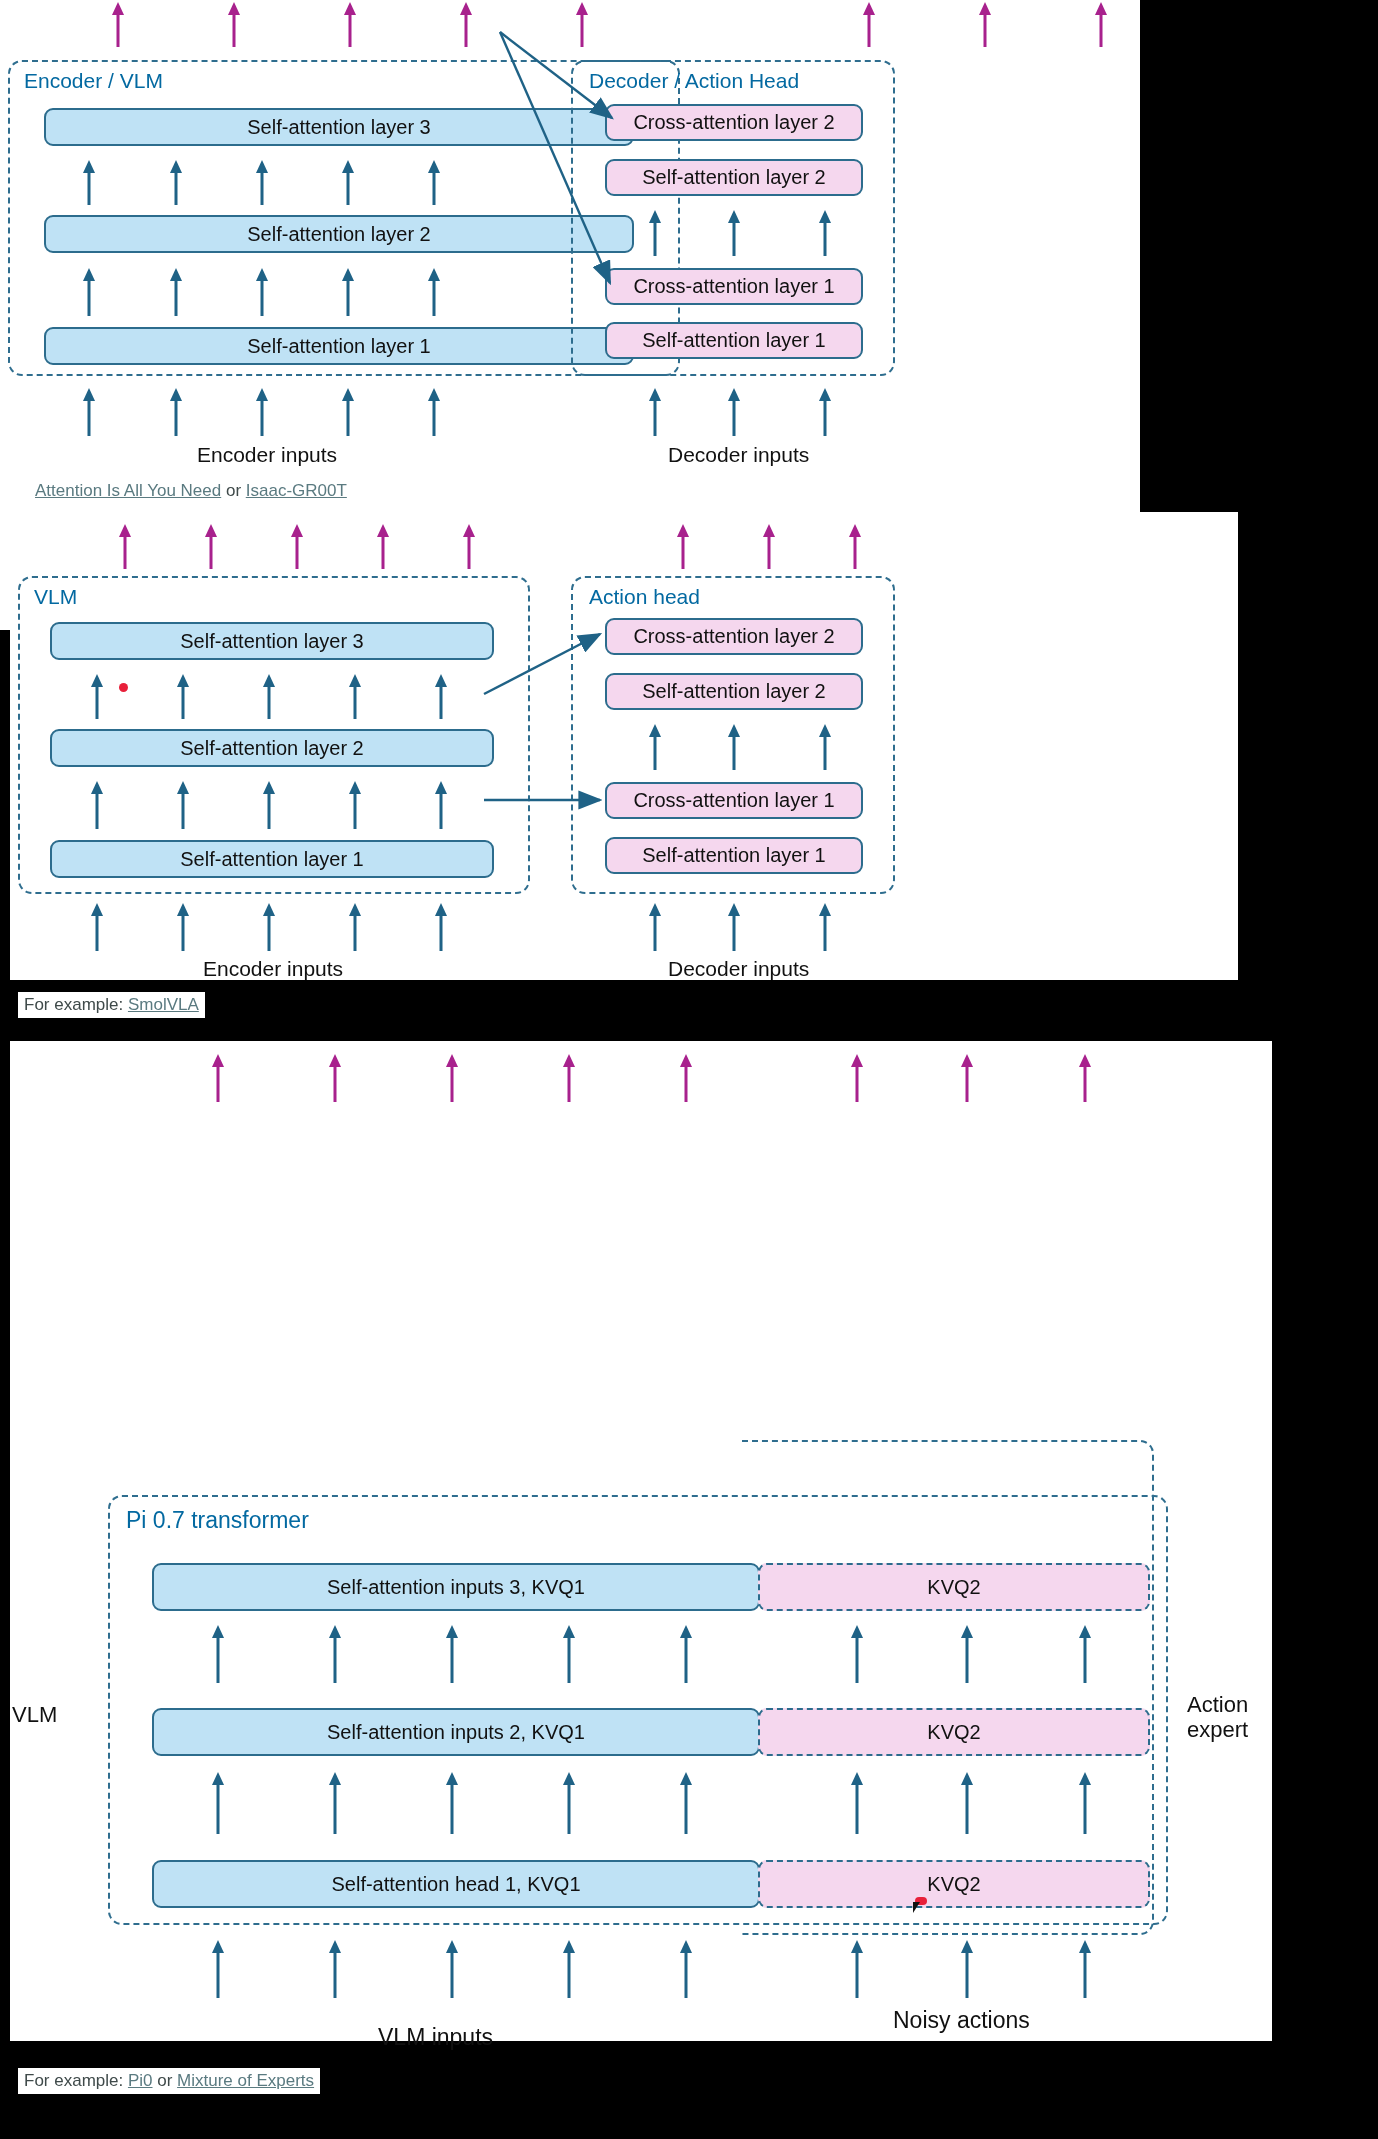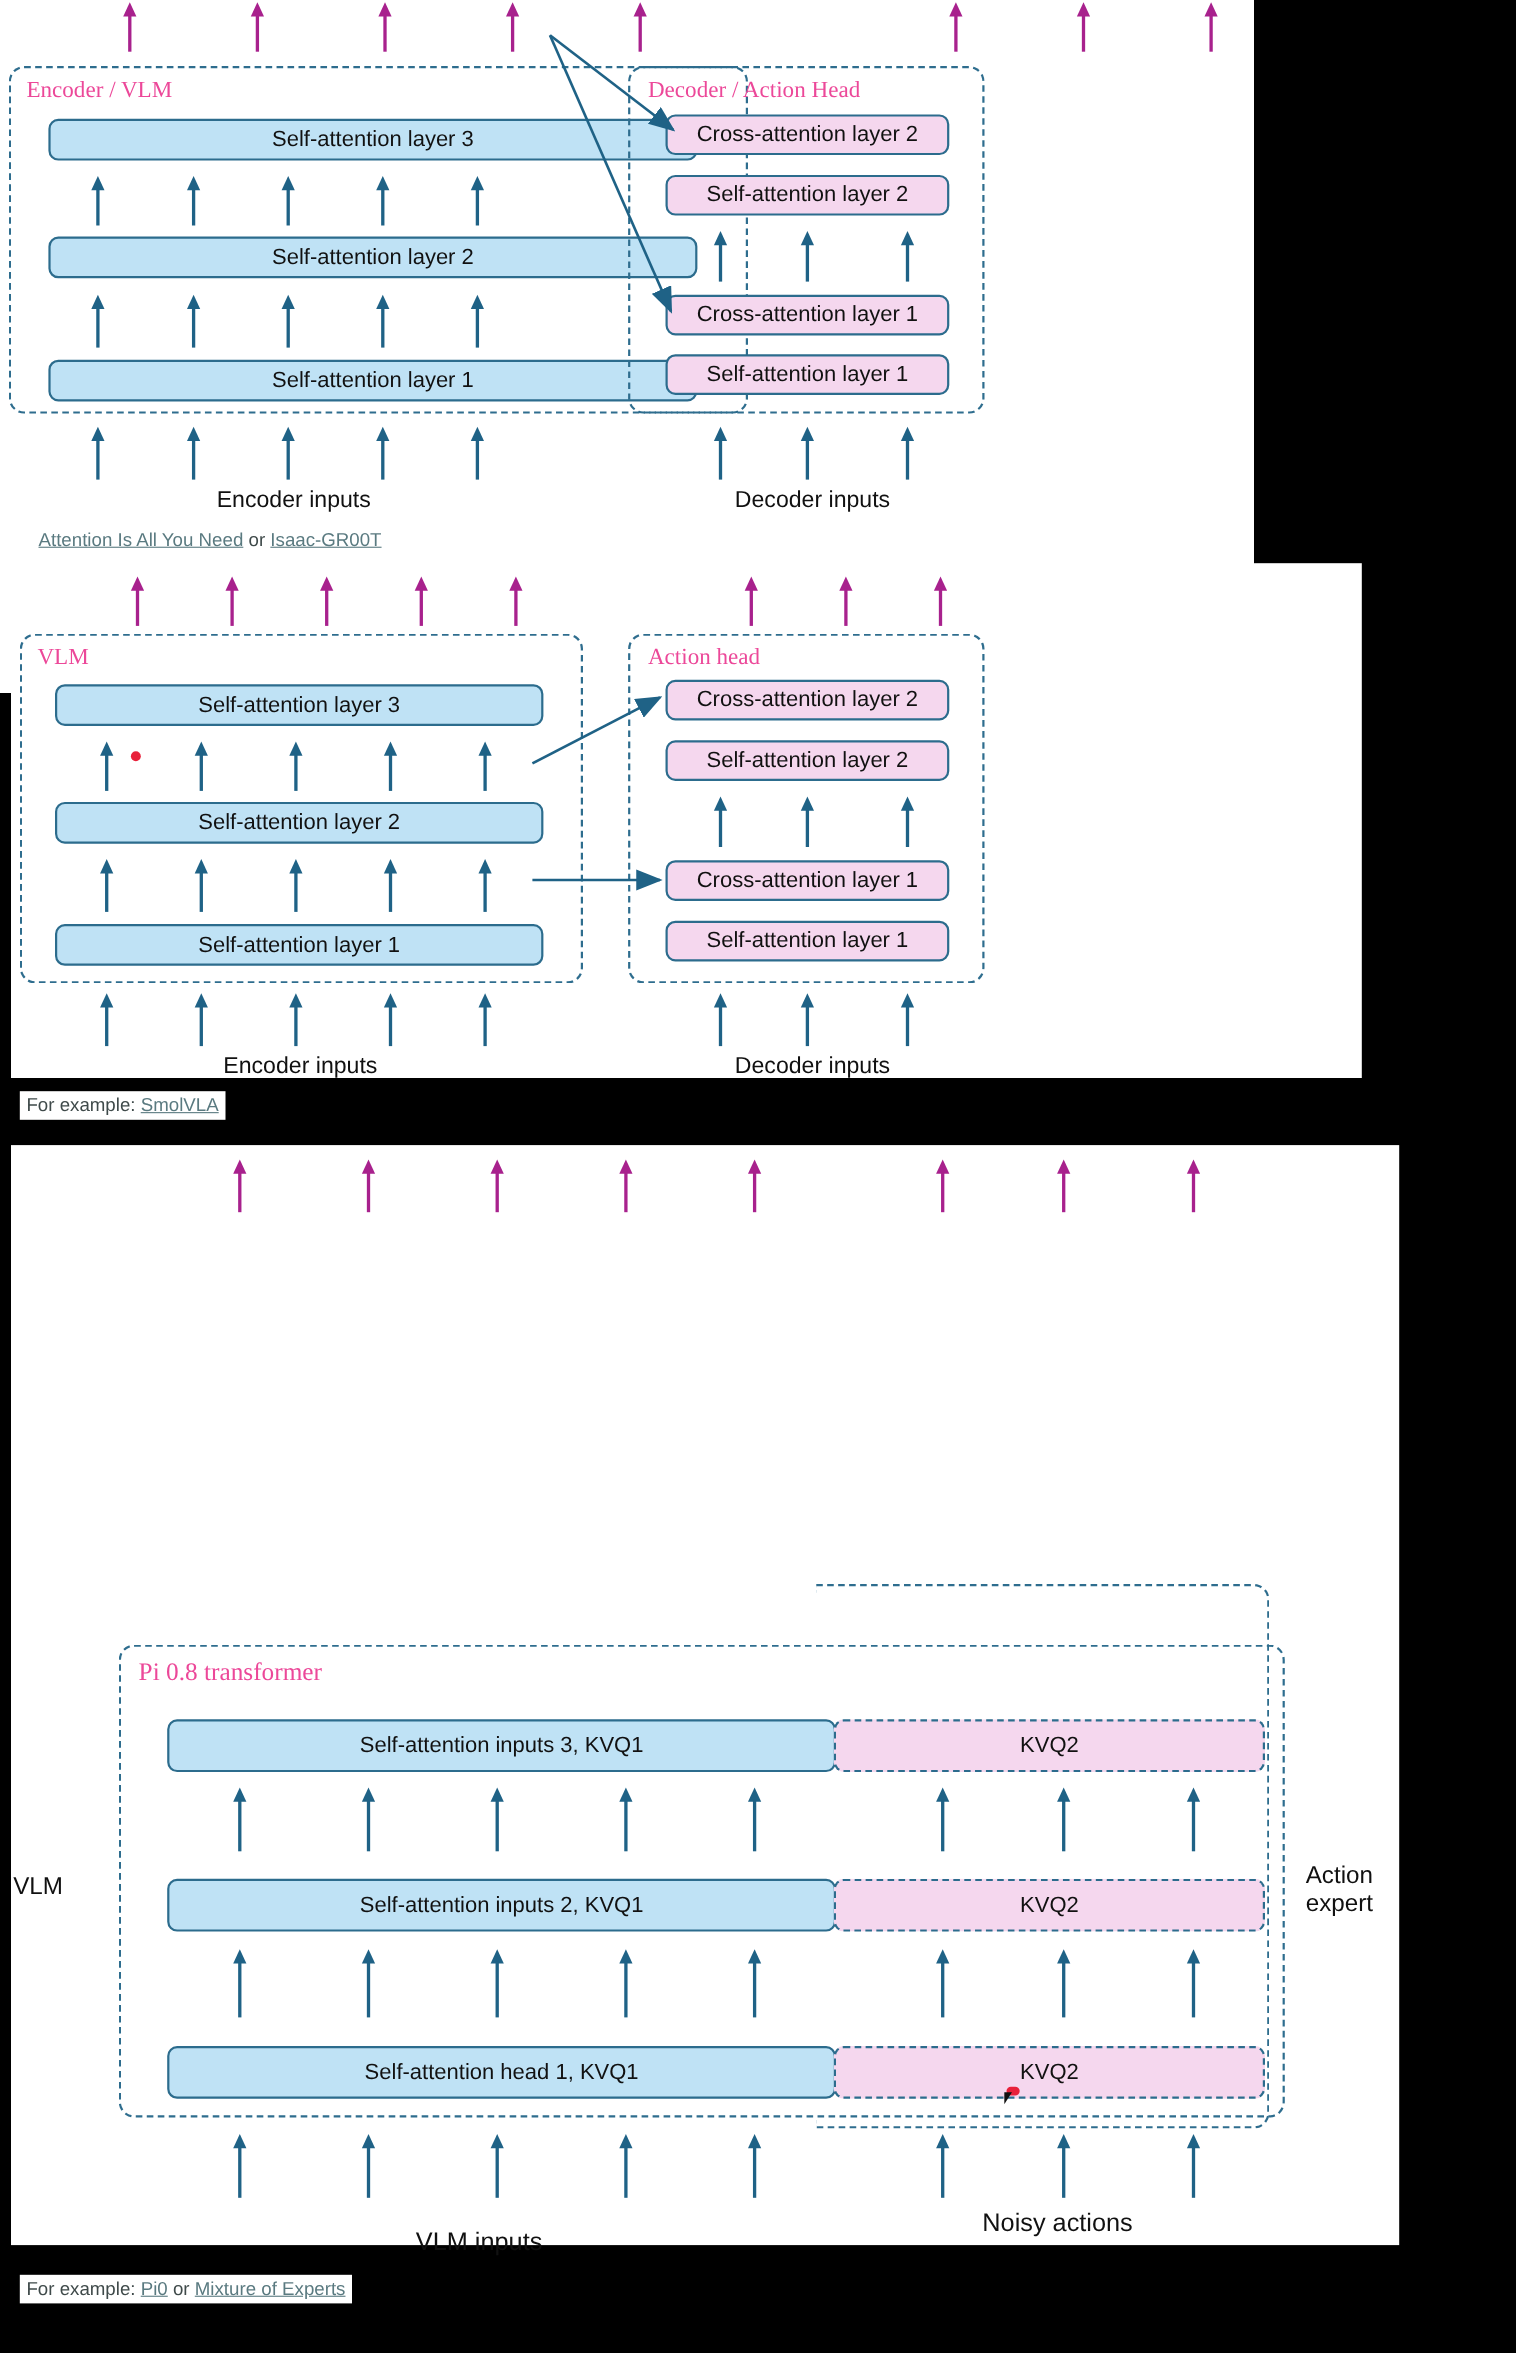--- a/index.html
+++ b/index.html
@@ -10,24 +10,23 @@
 
   
   .group{
     position:absolute;
     border:2.5px dashed #2e6d8e;
     border-radius:14px;
     box-sizing:border-box;
   }
   .group-title{
     position:absolute;
-    color:#ec4899;
+    color:#0369a1;
     white-space:nowrap;
     font-size:21px;
-    font-family:Liberation Serif, serif;
   }
 
   
   .box{
     position:absolute;
     box-sizing:border-box;
     display:flex;align-items:center;justify-content:center;
     border-radius:9px;
     font-size:20px;
     color:#111;
@@ -404,21 +403,21 @@
 <div class="arrow magenta" style="left:960px;top:1054px;width:14px;height:48px;">
     <div class="head"></div>
     <div class="shaft" style="height:37px;"></div>
   </div>
 <div class="arrow magenta" style="left:1078px;top:1054px;width:14px;height:48px;">
     <div class="head"></div>
     <div class="shaft" style="height:37px;"></div>
   </div>
 
 <div class="group" style="left:108px;top:1495px;width:1060px;height:430px;"></div>
-<div class="group-title" style="left:126px;top:1507px;font-size:23px;">Pi 0.8 transformer</div>
+<div class="group-title" style="left:126px;top:1507px;font-size:23px;">Pi 0.7 transformer</div>
 
 <div class="side-label" style="left:12px;top:1702px;">VLM</div>
 <div class="side-label" style="left:1187px;top:1692px;">
   <div>Action</div>
   <div>expert</div>
 </div>
 
 <div class="group" style="left:742px;top:1440px;width:412px;height:495px;border-left:none;border-top-left-radius:0;border-bottom-left-radius:0;"></div>
 
 <div class="box blue" style="left:152px;top:1563px;width:608px;height:48px;">Self-attention inputs 3, KVQ1</div>

